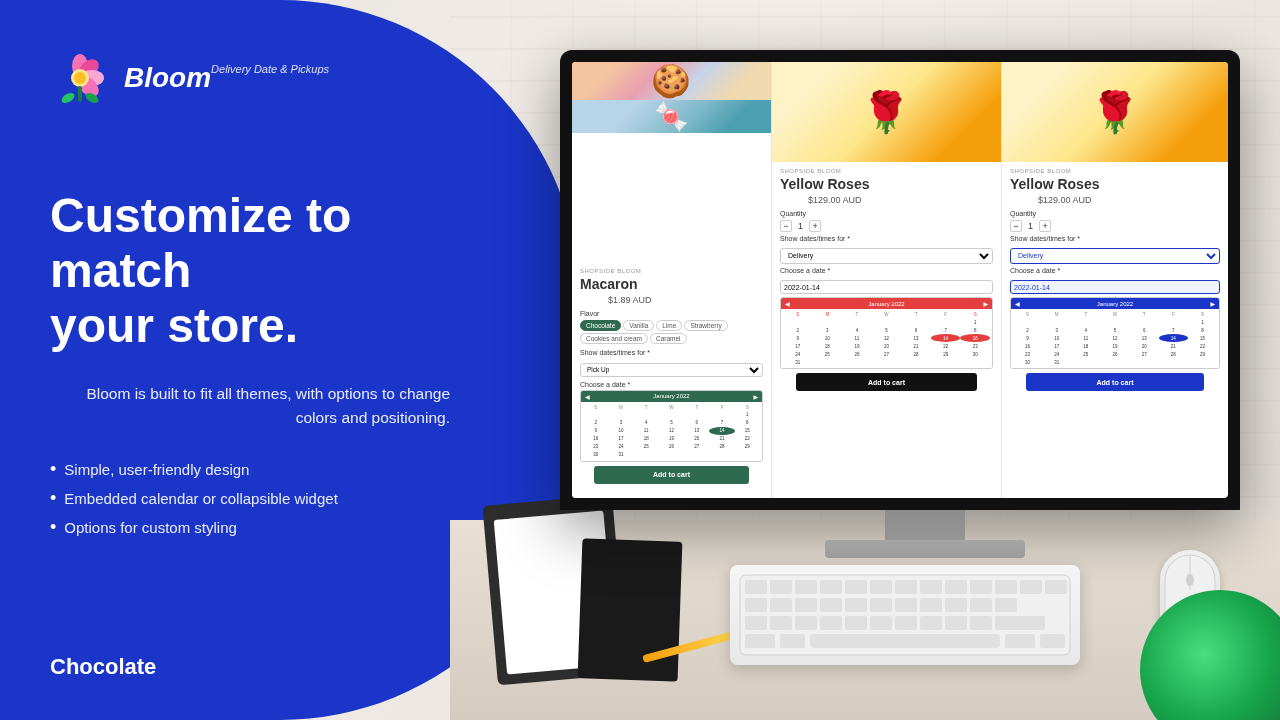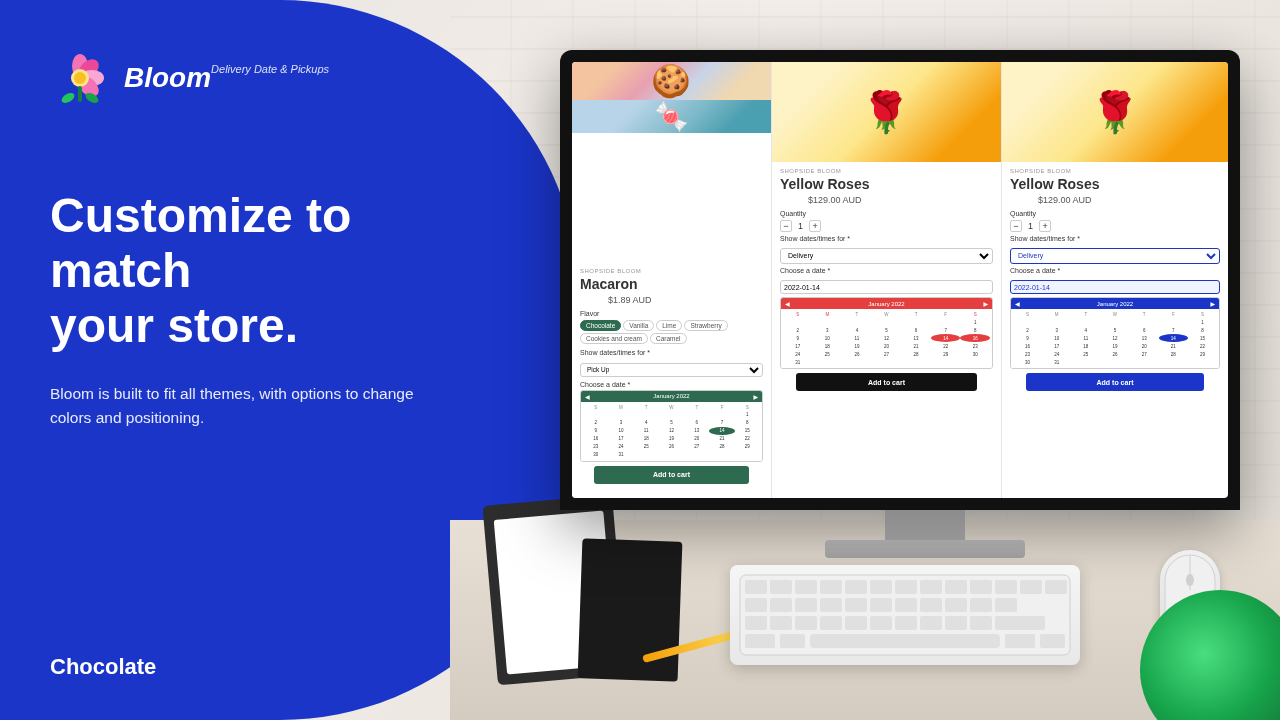--- a/index.html
+++ b/index.html
@@ -106,20 +106,21 @@
       line-height: 1.15;
       margin-bottom: 28px;
     }
 
     .description {
       font-size: 15.5px;
       color: rgba(255,255,255,0.9);
       line-height: 1.6;
       margin-bottom: 28px;
       max-width: 400px;
+      text-align: right;
     }
 
     .features-list {
       list-style: none;
       display: flex;
       flex-direction: column;
       gap: 8px;
     }
 
     .features-list li {
@@ -609,20 +610,25 @@
       <span class="logo-subtitle">Delivery Date &amp; Pickups</span>
     </div>
   </div>
 
   <div>
     <div class="main-heading">
       <span>Customize to match</span><br>
       <span>your store.</span>
     </div>
     <p class="description">Bloom is built to fit all themes, with options to change colors and positioning.</p>
+    <ul class="features-list">
+      <li>Simple, user-friendly design</li>
+      <li>Embedded calendar or collapsible widget</li>
+      <li>Options for custom styling</li>
+    </ul>
   </div>
 </div>
 
 <div class="shopside-logo">Chocolate</div>
 
 <div class="desk-surface"></div>
 
 <div class="clipboard"></div>
 <div class="notepad"></div>
 <div class="pencil"></div>

